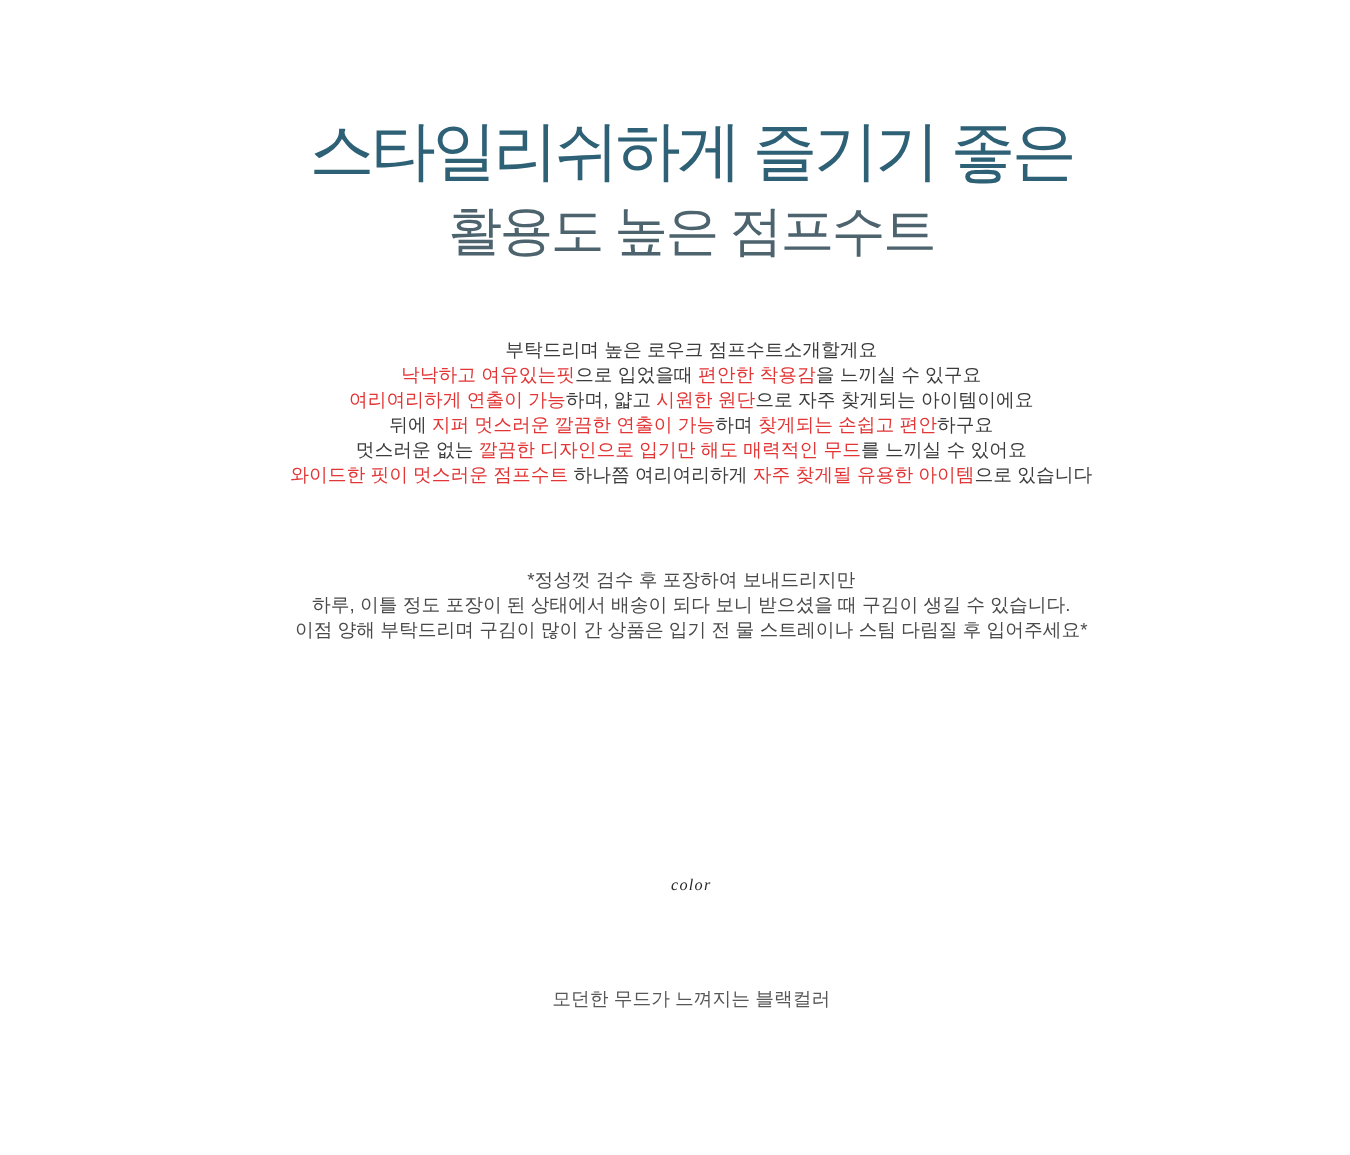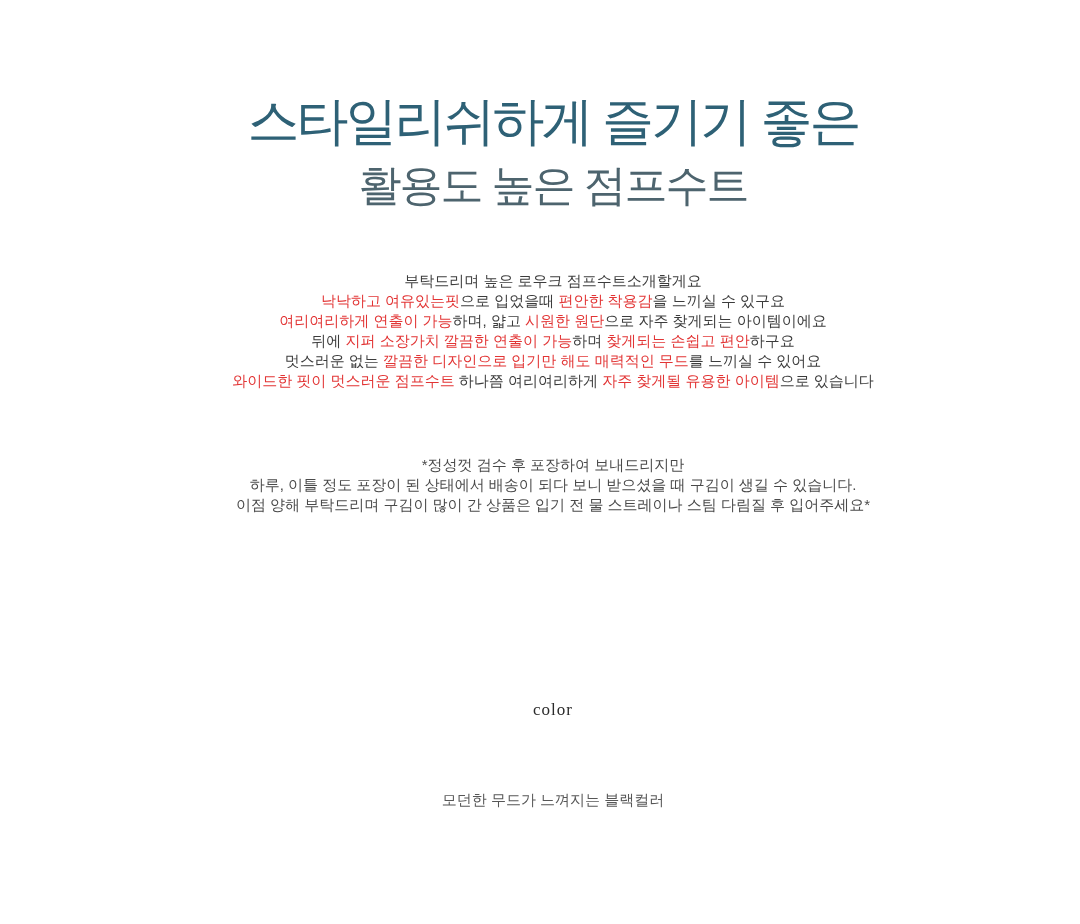--- a/index.html
+++ b/index.html
@@ -61,23 +61,24 @@
   }
   .color-section{
     position:absolute;top:700px;left:0;right:0;
     display:flex;
     justify-content:center;
     align-items:baseline;
     gap:16px;
     font-family:"Liberation Serif", serif;
   }
   .color-label{
-    font-size:17px;
+    font-size:13px;
     letter-spacing:1px;
     color:var(--c-label);
+    font-style:italic;
   }
   .color-value{
     font-size:39px;
     letter-spacing:2px;
     color:var(--c-value);
   }
   .color-caption{
     position:absolute;top:790px;left:0;right:0;
     text-align:center;
     font-size:15px;line-height:20px;
@@ -91,21 +92,21 @@
   <div class="content">
 
     <div class="headline1">스타일리쉬하게 즐기기 좋은</div>
 
     <div class="headline2">활용도 높은 점프수트</div>
 
     <div class="intro">
         <div><span class="plain">부탁드리며 높은 로우크 점프수트소개할게요</span></div>
         <div><span class="hl">낙낙하고 여유있는핏</span><span class="plain">으로 입었을때 </span><span class="hl">편안한 착용감</span><span class="plain">을 느끼실 수 있구요</span></div>
         <div><span class="hl">여리여리하게 연출이 가능</span><span class="plain">하며, 얇고 </span><span class="hl">시원한 원단</span><span class="plain">으로 자주 찾게되는 아이템이에요</span></div>
-        <div><span class="plain">뒤에 </span><span class="hl">지퍼 소장가치 깔끔한 연출이 가능</span><span class="plain">하며 </span><span class="hl">찾게되는 손쉽고 편안</span><span class="plain">하구요</span></div>
+        <div><span class="plain">뒤에 </span><span class="hl">지퍼 멋스러운 깔끔한 연출이 가능</span><span class="plain">하며 </span><span class="hl">찾게되는 손쉽고 편안</span><span class="plain">하구요</span></div>
         <div><span class="plain">멋스러운 없는 </span><span class="hl">깔끔한 디자인으로 입기만 해도 매력적인 무드</span><span class="plain">를 느끼실 수 있어요</span></div>
         <div><span class="hl">와이드한 핏이 멋스러운 점프수트</span><span class="plain"> 하나쯤 여리여리하게 </span><span class="hl">자주 찾게될 유용한 아이템</span><span class="plain">으로 있습니다</span></div>
       </div>
 
     <div class="notice">
         <div>*정성껏 검수 후 포장하여 보내드리지만</div>
         <div>하루, 이틀 정도 포장이 된 상태에서 배송이 되다 보니 받으셨을 때 구김이 생길 수 있습니다.</div>
         <div>이점 양해 부탁드리며 구김이 많이 간 상품은 입기 전 물 스트레이나 스팀 다림질 후 입어주세요*</div>
       </div>
 

